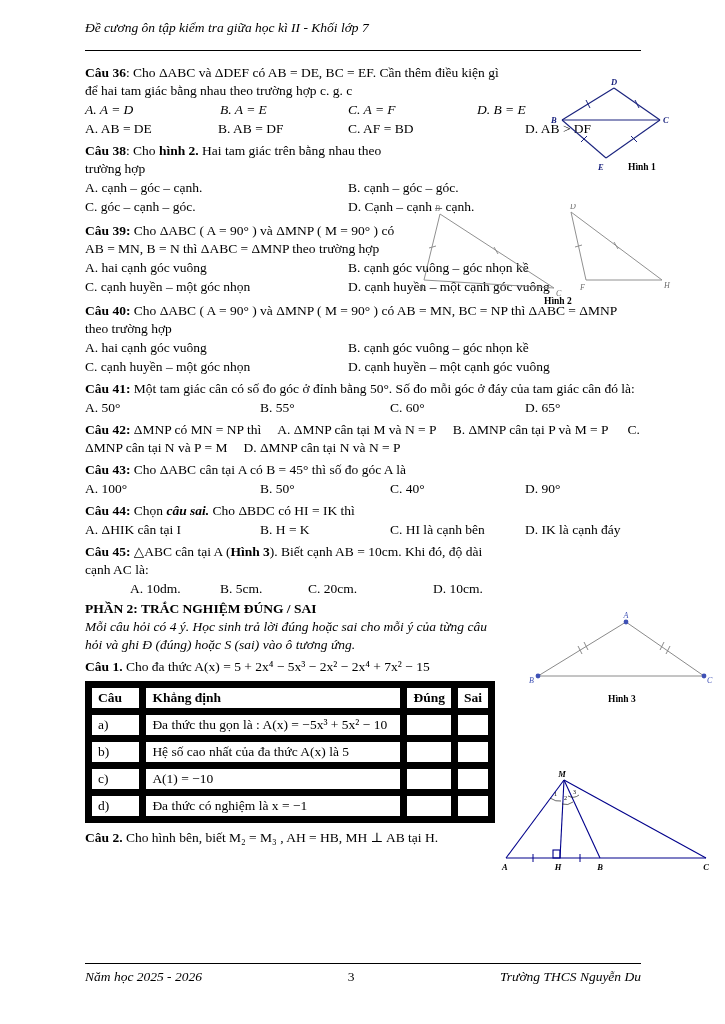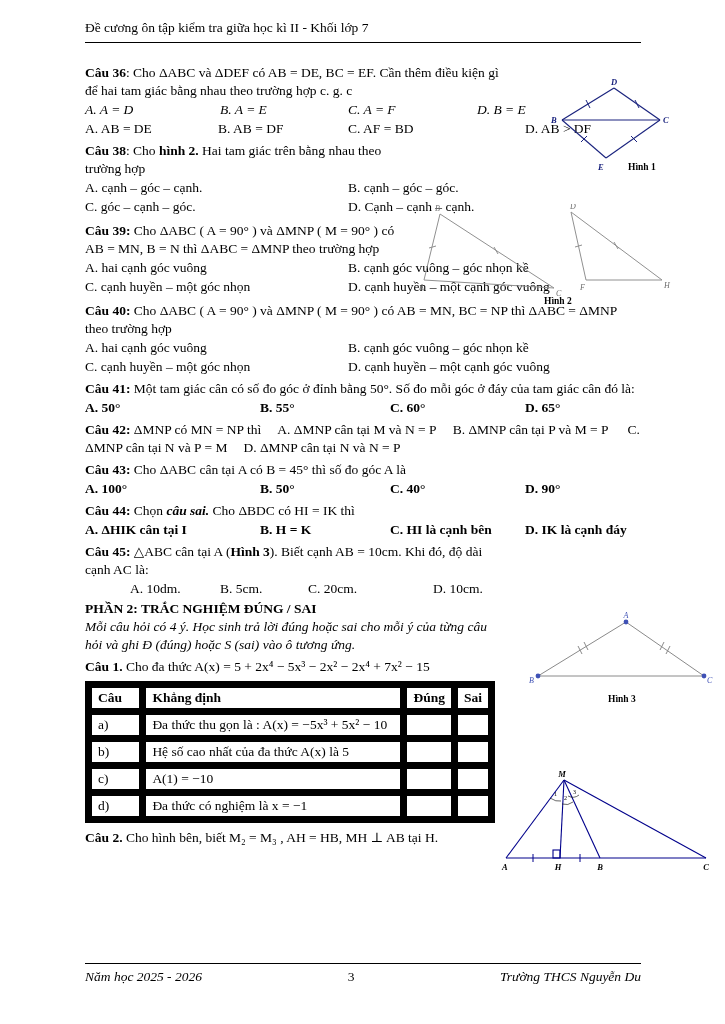--- a/index.html
+++ b/index.html
@@ -7,34 +7,34 @@
   body {
     position:relative;
     background:#ffffff;
     font-family:"Liberation Serif","DejaVu Serif",serif;
     font-size:13.5px;
     color:#000;
     overflow:hidden;
   }
   .page-header {
     position:absolute; left:85px; width:556px; top:20px;
-    padding-bottom:6px;
+    font-style:italic; padding-bottom:14px;
     border-bottom:1.2px solid #000;
   }
   .content { position:absolute; left:85px; width:556px; top:60px; line-height:18px; }
   p.q { margin-top:4px; }
   p.mt6 { margin-top:6px; }
   .qlabel { font-weight:700; }
   .boldtxt { font-weight:700; }
   .emtxt { font-style:italic; font-weight:700; }
   .line { display:block; }
   .opt-row { display:grid; margin-top:1px; }
   .row4a { grid-template-columns:135px 128px 129px 1fr; }
   .row4b { grid-template-columns:133px 130px 177px 1fr; }
-  .row4w { grid-template-columns:175px 130px 135px 1fr;font-weight:bold; }
+  .row4w { grid-template-columns:175px 130px 135px 1fr; }
   .row2  { grid-template-columns:263px 1fr; }
   .row4i { padding-left:45px; grid-template-columns:90px 88px 125px 1fr; }
   .mathopt { font-style:italic; }
   .pr130 { padding-right:130px; }
   .pr55  { padding-right:55px; }
   .pr255 { padding-right:255px; }
   .pr235 { padding-right:235px; }
   .pr140 { padding-right:140px; }
   .part2-title { font-weight:700; margin-top:2px; }
   .instruction { font-style:italic; }

